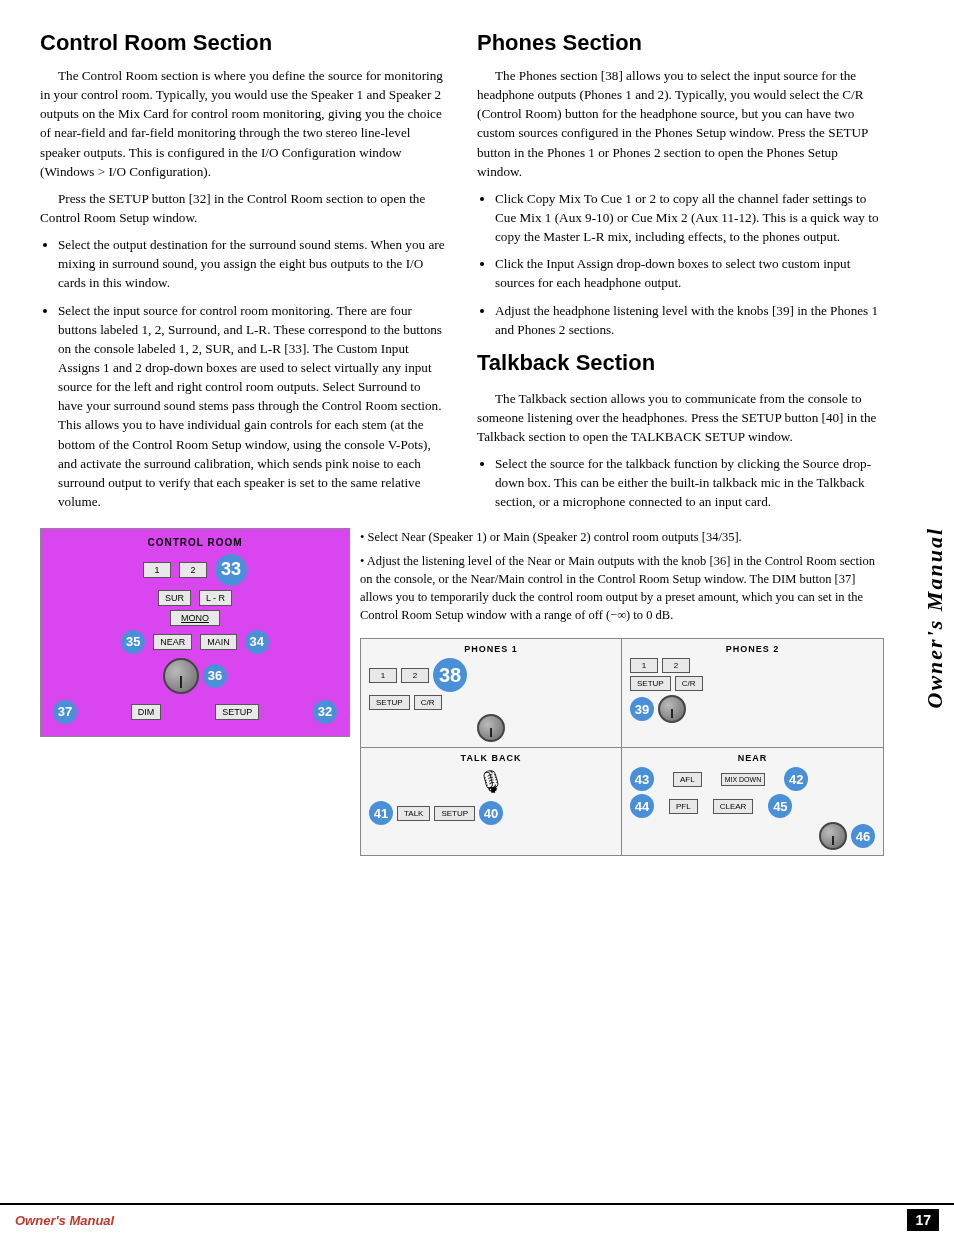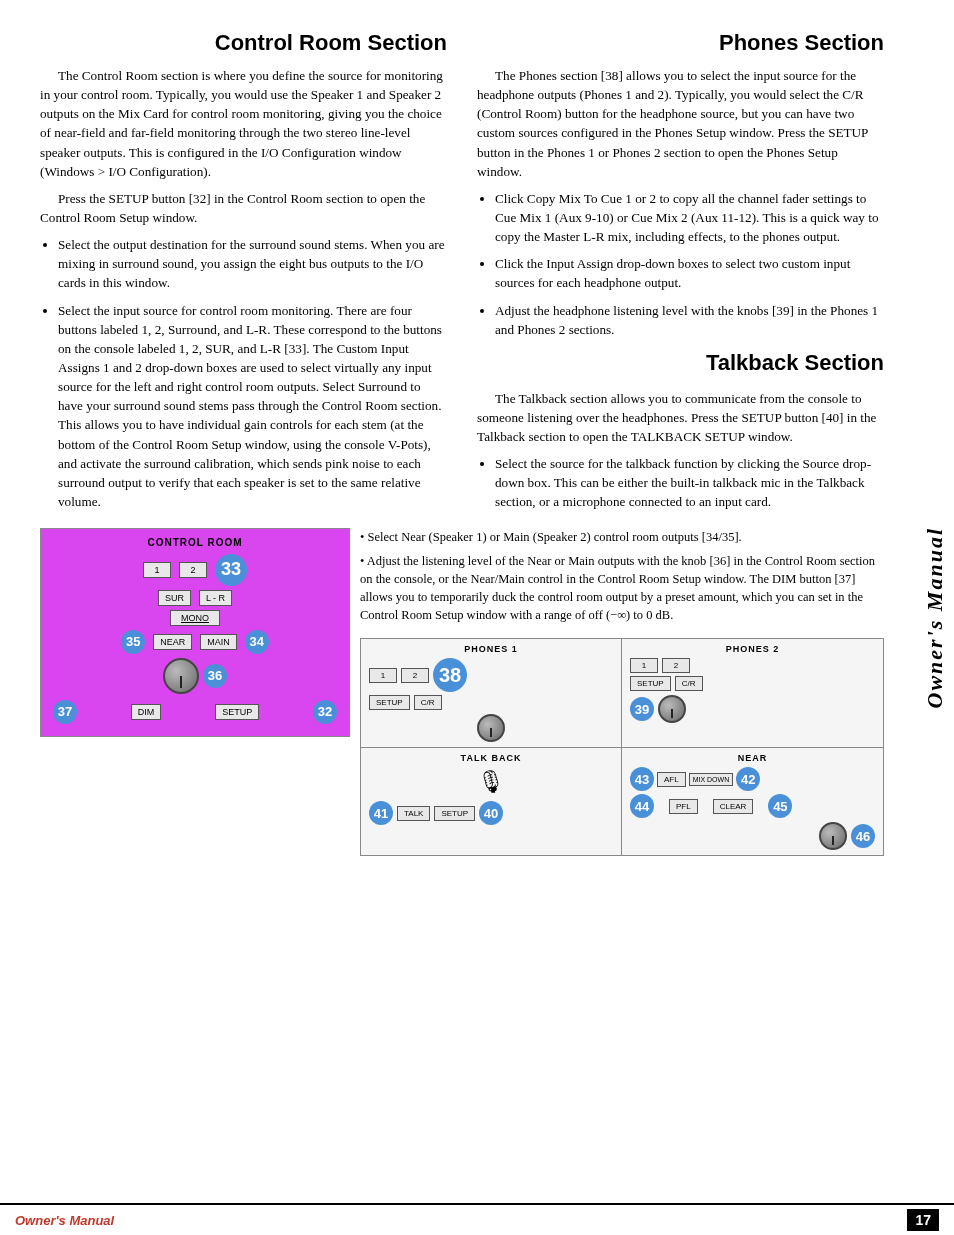--- a/index.html
+++ b/index.html
@@ -43,21 +43,20 @@
       display: grid;
       grid-template-columns: 1fr 1fr;
       gap: 0 30px;
       padding-right: 40px;
     }
     .section-title {
       font-size: 22px;
       font-weight: bold;
       font-family: Arial, Helvetica, sans-serif;
       margin-bottom: 10px;
-      text-align: right;
     }
     .section-body {
       font-size: 13.2px;
       line-height: 1.45;
     }
     .section-body p {
       margin-bottom: 8px;
       text-indent: 18px;
     }
     .bullet-list {
@@ -381,21 +380,21 @@
               <div class="cr-num-badge-sm">41</div>
               <div class="cr-btn" style="font-size:8px;">TALK</div>
               <div class="cr-btn" style="font-size:8px;">SETUP</div>
               <div class="cr-num-badge-sm">40</div>
             </div>
           </div>
 
           <div class="sl-cell">
             <div class="cell-title">NEAR</div>
 
-            <div style="display:flex; align-items:center; gap:3px; margin-bottom:3px;">
+            <div style="display:flex; align-items:center; gap:19px; margin-bottom:3px;">
               <div class="cr-num-badge-sm">43</div>
               <div class="cr-btn" style="font-size:8px;">AFL</div>
               <div class="cr-btn" style="font-size:7px; padding:2px 3px;">MIX DOWN</div>
               <div class="cr-num-badge-sm">42</div>
             </div>
 
             <div style="display:flex; align-items:center; gap:15px; margin-bottom:4px;">
               <div class="cr-num-badge-sm">44</div>
               <div class="cr-btn" style="font-size:8px;">PFL</div>
               <div class="cr-btn" style="font-size:8px;">CLEAR</div>

